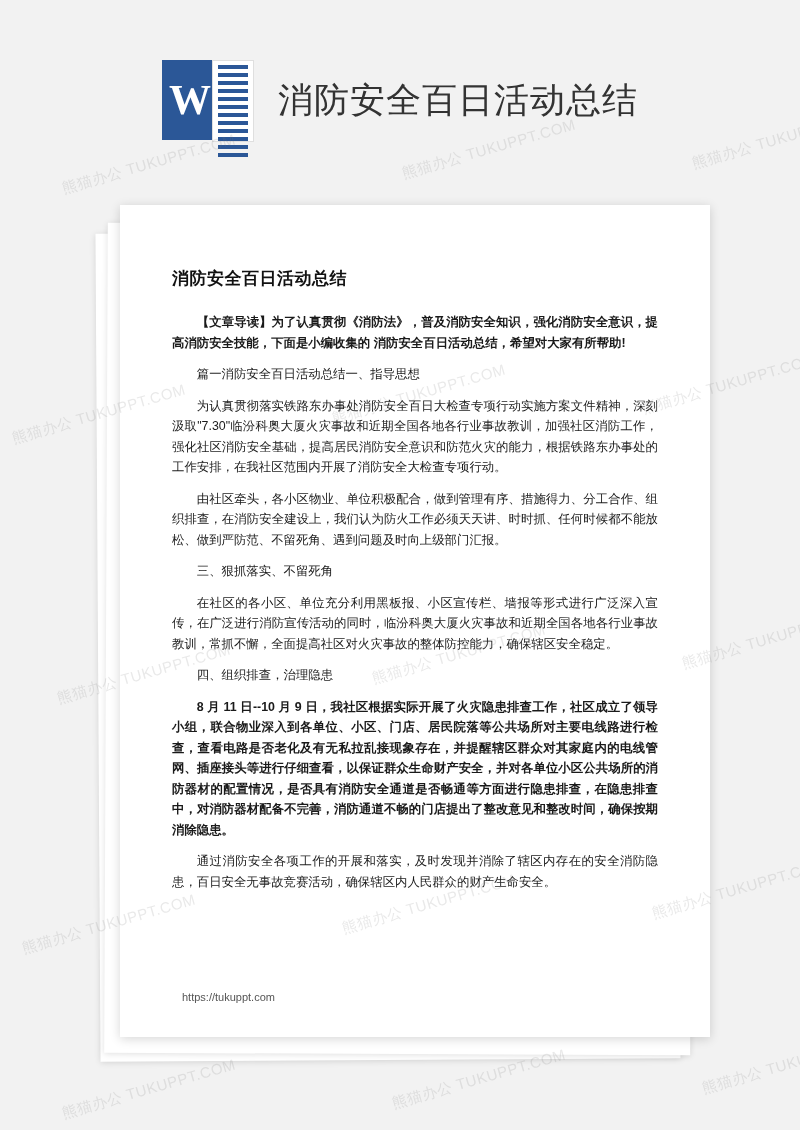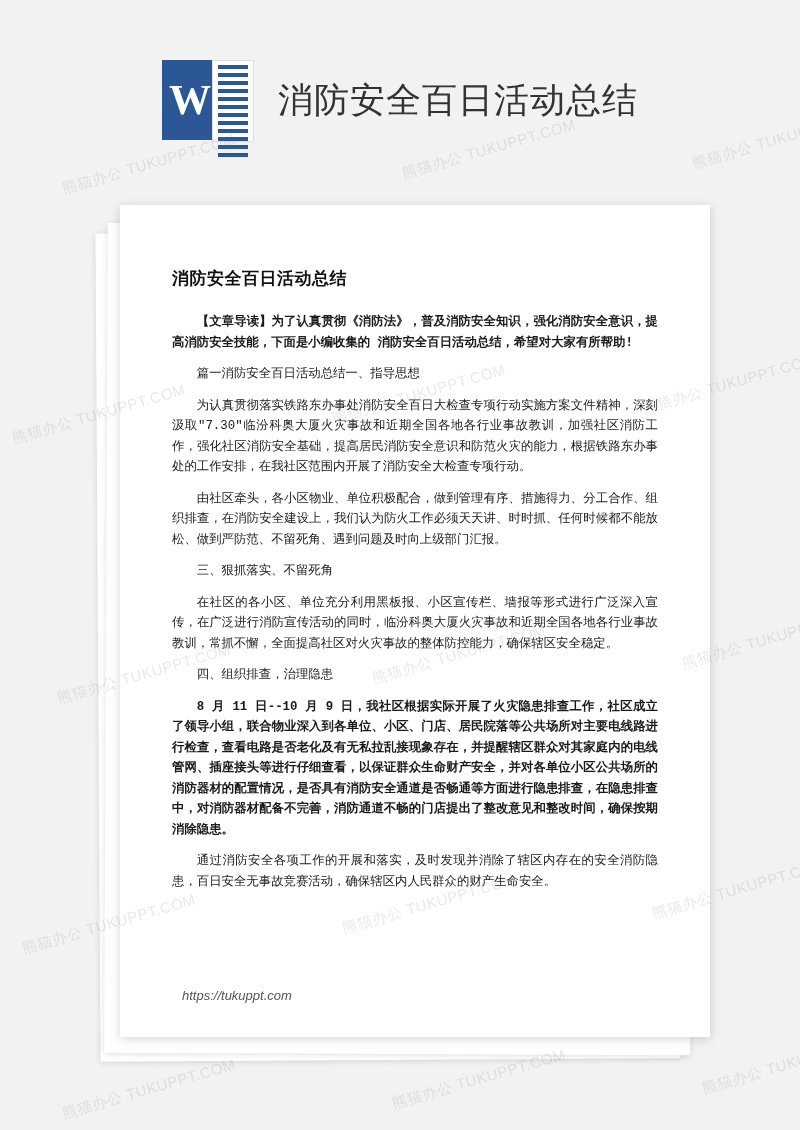--- a/index.html
+++ b/index.html
@@ -140,35 +140,34 @@
     color: #111;
     margin: 0 0 22px 0;
     letter-spacing: 0.5px;
   }
   .para {
     font-size: 12.4px;
     line-height: 20.5px;
     margin: 0 0 11px 0;
     text-align: justify;
     text-justify: inter-ideograph;
-    font-family: Liberation Mono, monospace;
+    font-family: Liberation Sans, sans-serif;
     color: #1a1a1a;
     text-indent: 2em;
   }
   .para.bold {
     font-weight: bold;
   }
   .doc-url {
     position: absolute;
     left: 62px;
     bottom: 34px;
-    font-size: 13px;
+    font-size: 11px;
     color: #555;
     font-family: "Liberation Sans", sans-serif;
-    font-style: italic;
   }
 </style>
 </head>
 <body>
 
 <div class="header">
   <div class="header-inner">
     <span class="word-logo">
       <span class="blue"></span>
       <span class="w">W</span>

